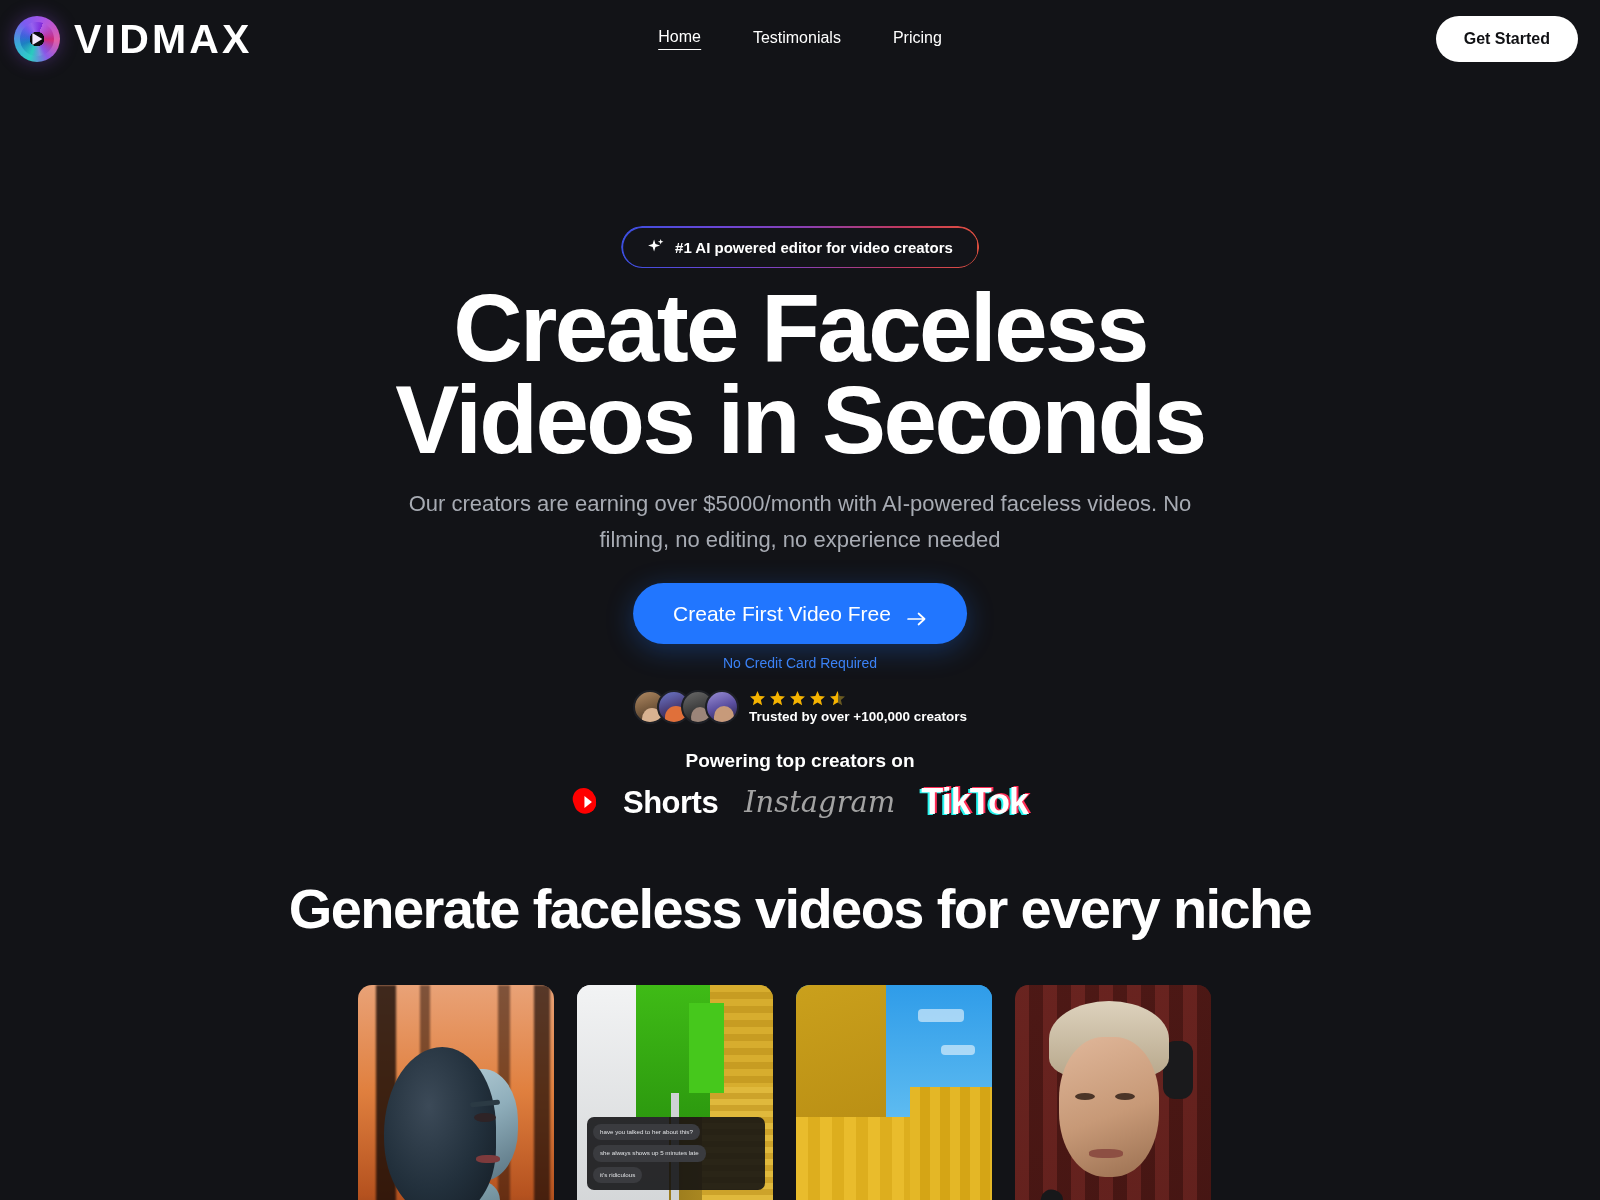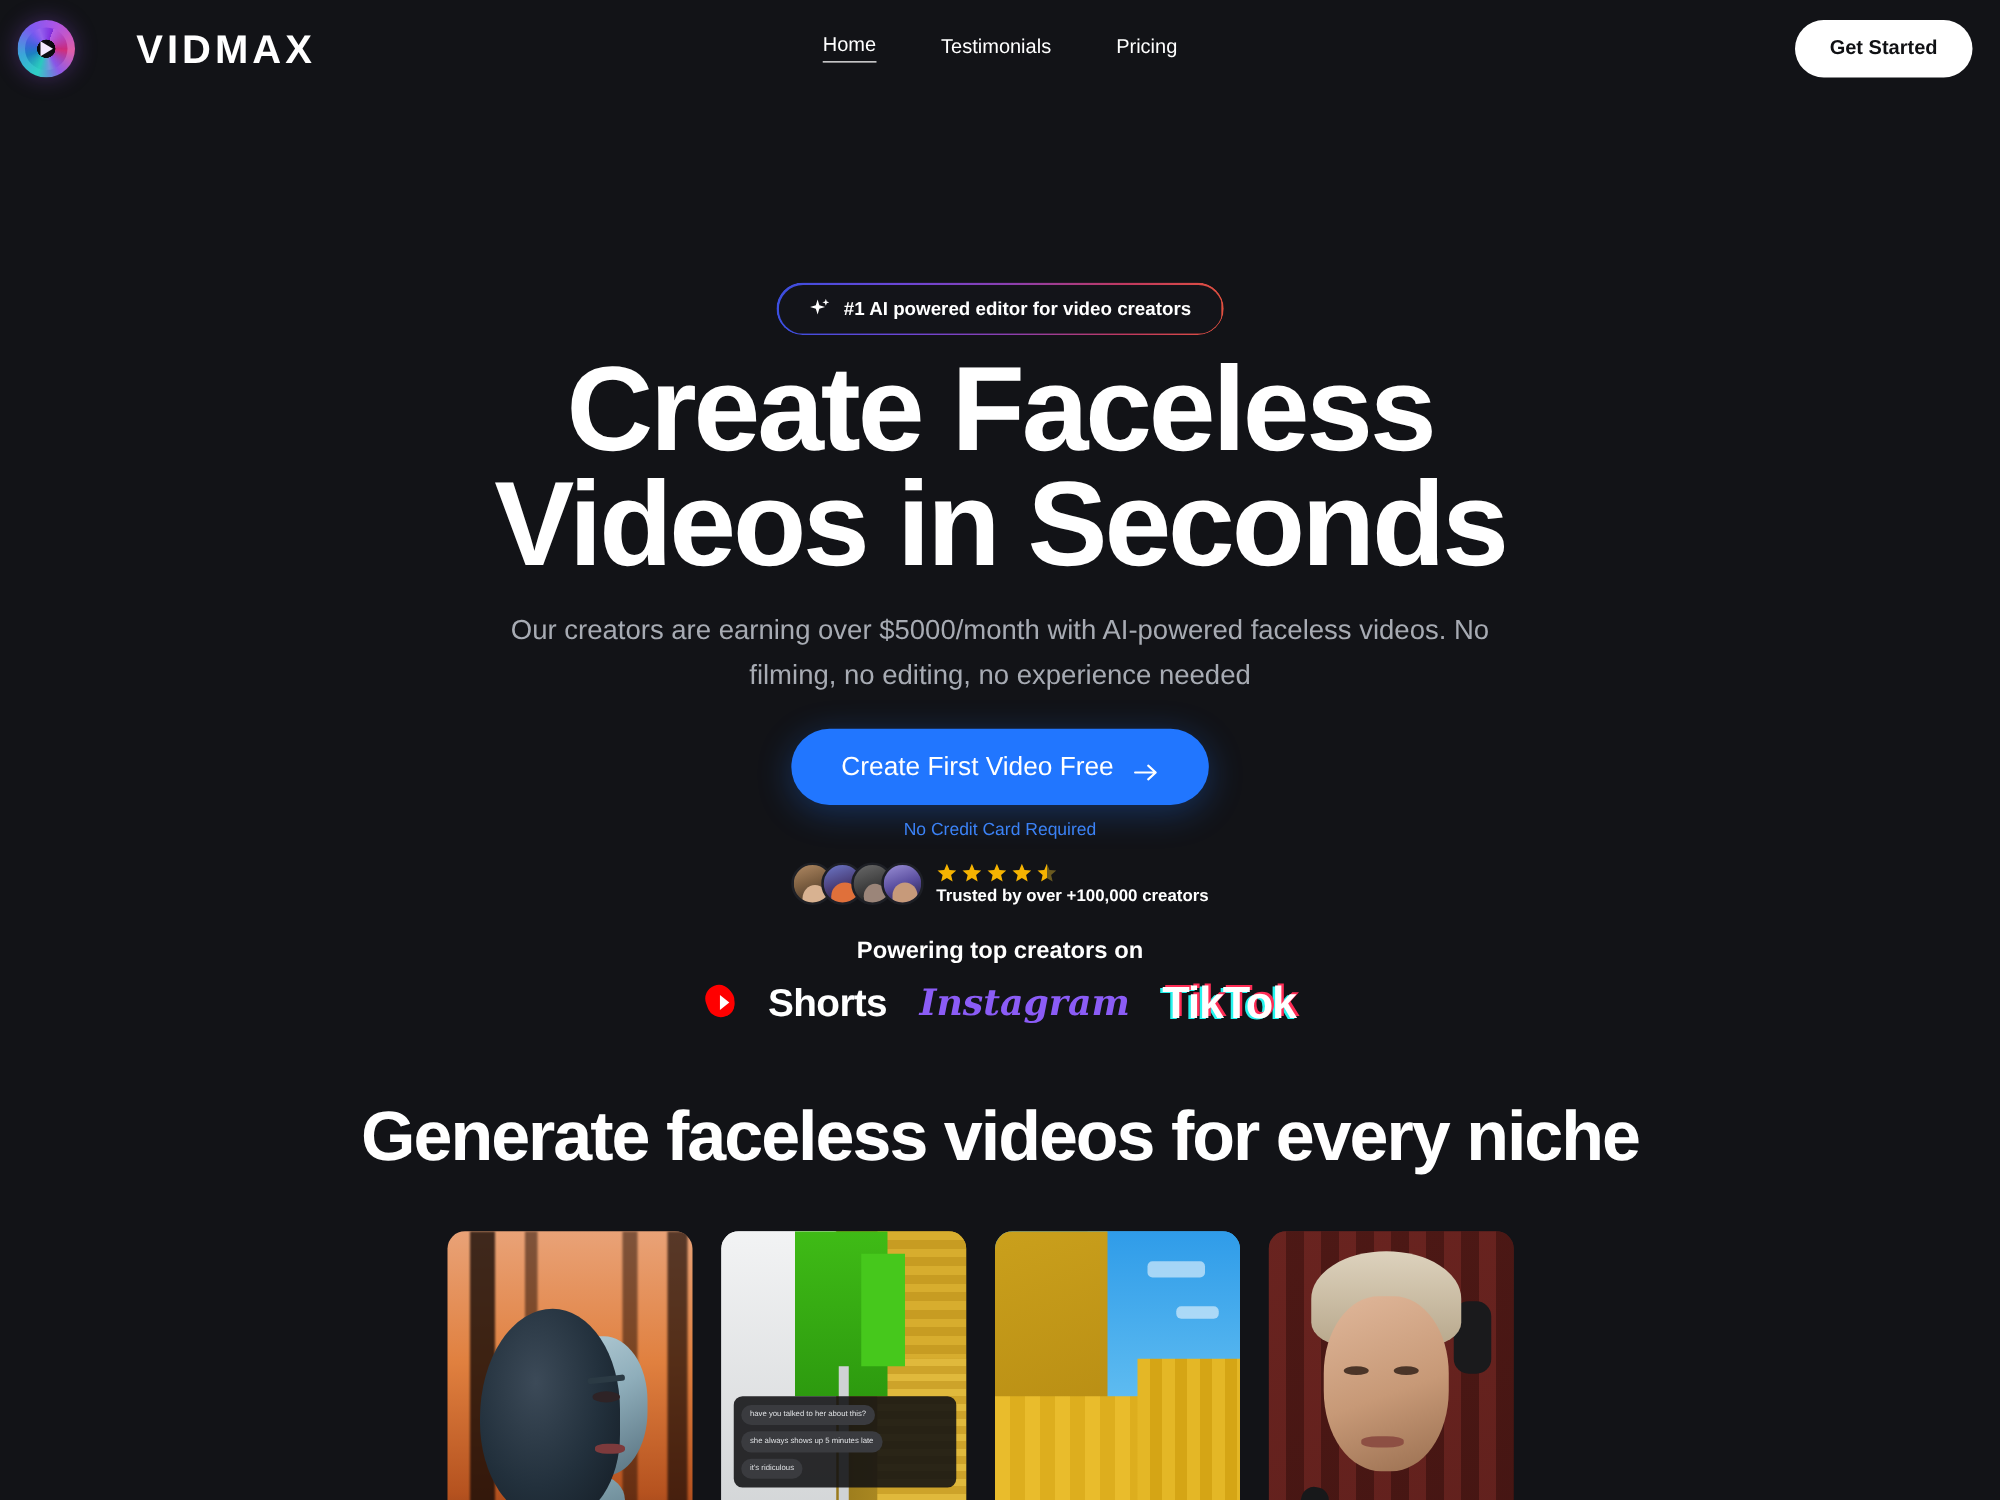--- a/index.html
+++ b/index.html
@@ -35,21 +35,21 @@
   }
   .logo-mark::after {
     content:""; position:absolute; left:50%; top:50%;
     transform:translate(-46%,-50%);
     width:0; height:0;
     border-left:10px solid #f3e9ff;
     border-top:6.5px solid transparent;
     border-bottom:6.5px solid transparent;
   }
   .logo-text {
-    color:#ffffff; font-size:32px; font-weight:700; letter-spacing:3.2px; line-height:1;margin-left:35px;
+    color:#ffffff; font-size:41px; font-weight:700; letter-spacing:3.2px; line-height:1;
   }
   .nav-links {
     position:absolute; left:50%; top:28px; transform:translateX(-50%);
     display:flex; align-items:center; gap:52px;
   }
   .nav-link {
     color:#ffffff; font-size:16px; font-weight:500; text-decoration:none;
     padding-bottom:3px; cursor:pointer; white-space:nowrap;
   }
   .nav-link.active { border-bottom:1.5px solid #ffffff; }
@@ -142,22 +142,22 @@
     color:#ffffff; font-size:19px; font-weight:700; white-space:nowrap;
   }
   .logos {
     position:absolute; left:50%; top:784px; transform:translateX(-50%);
     display:flex; align-items:center; gap:26px; white-space:nowrap;
   }
   .yt { display:flex; align-items:center; gap:21px; }
   .yt-mark { position:relative; width:30px; height:34px; flex:0 0 auto; }
   .yt-word { color:#fff; font-size:31px; font-weight:700; letter-spacing:-0.5px; line-height:1; }
   .ig {
-    color:#8b5cf6; font-size:29px; line-height:1;
-    font-family:"DejaVu Serif", serif; font-style:italic; font-weight:700;
+    color:#a3a3a3; font-size:29px; line-height:1;
+    font-family:"DejaVu Serif", serif; font-style:italic; font-weight:400;
     letter-spacing:0px;
   }
   .tt { position:relative; font-size:36px; font-weight:700; line-height:1; letter-spacing:-1px; }
   .tt .b { position:relative; color:#fff; z-index:3; }
   .tt .c, .tt .p { position:absolute; left:0; top:0; z-index:1; }
   .tt .c { color:#25f4ee; transform:translate(-2px,1px); }
   .tt .p { color:#fe2c55; transform:translate(2px,-1px); z-index:2; }
 
   
   .sec-title {

